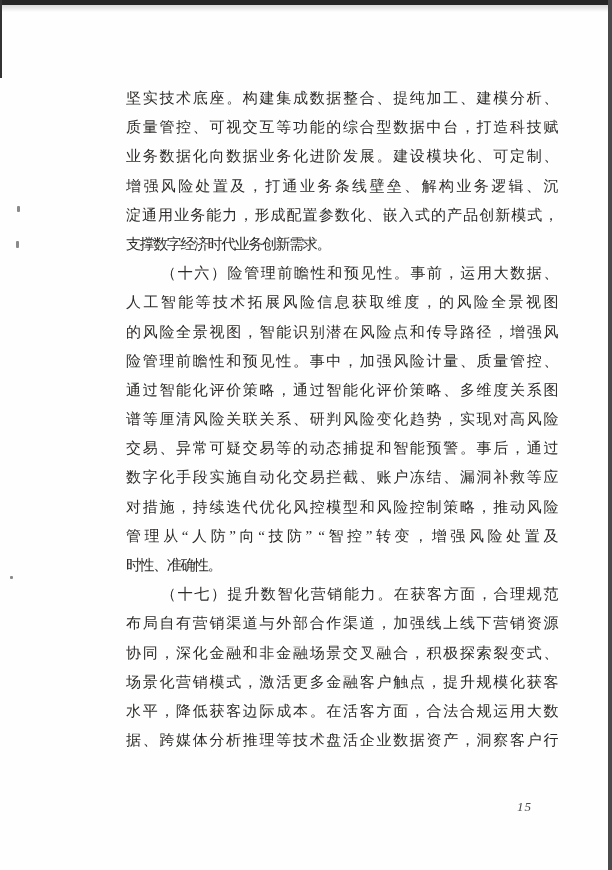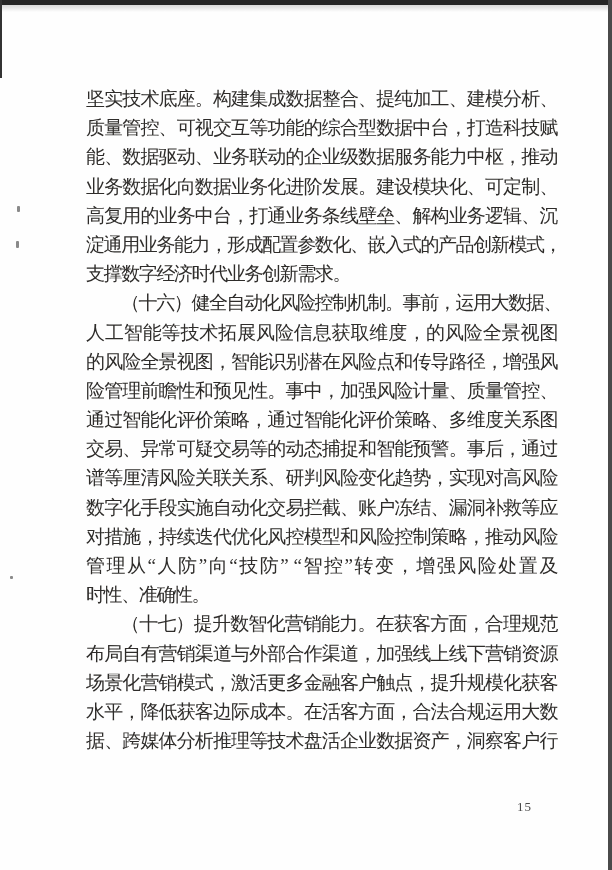--- a/index.html
+++ b/index.html
@@ -56,76 +56,78 @@
     position: absolute;
     left: 86px;
     top: 84px;
     width: 471px;
     color: #2e2c2a;
   }
   .line {
     display: block;
     height: 29.2px;
     line-height: 29.2px;
-    font-size: 19px;
+    font-size: 15px;
     letter-spacing: -1.4px;
     white-space: nowrap;
     text-align: justify;
     text-align-last: justify;
+    margin-left: 40px;
   }
   .line.indent {
     padding-left: 35px;
   }
   .line.noJustify {
     text-align: center;
     text-align-last: left;
   }
   .page-number {
     position: absolute;
     left: 517px;
     top: 799px;
     font-size: 13px;
     letter-spacing: 1px;
     color: #4a4a4a;
     font-family: "Liberation Serif", "DejaVu Serif", serif;
+    font-style: italic;
   }
 </style>
 </head>
 <body>
 
 <div class="page">
   <div class="scan-top-edge"></div>
   <div class="scan-top-shadow"></div>
   <div class="scan-left-corner"></div>
   <div class="scan-right-edge"></div>
 
   <div class="speck s1"></div>
   <div class="speck s2"></div>
   <div class="speck s3"></div>
 
   <div class="textblock" id="textblock">
       <div class="line">坚实技术底座。构建集成数据整合、提纯加工、建模分析、</div>
       <div class="line">质量管控、可视交互等功能的综合型数据中台，打造科技赋</div>
-      <div class="line">能、数据驱动、业务联动的企业级数据服务能力中枢，推动</div>
       <div class="line">业务数据化向数据业务化进阶发展。建设模块化、可定制、</div>
-      <div class="line">高复用的业务中台，打通业务条线壁垒、解构业务逻辑、沉</div>
+      <div class="line">增强风险处置及，打通业务条线壁垒、解构业务逻辑、沉</div>
       <div class="line">淀通用业务能力，形成配置参数化、嵌入式的产品创新模式，</div>
       <div class="line noJustify">支撑数字经济时代业务创新需求。</div>
-      <div class="line indent">（十六）健全自动化风险控制机制。事前，运用大数据、</div>
+      <div class="line indent">（十六）险管理前瞻性和预见性。事前，运用大数据、</div>
       <div class="line">人工智能等技术拓展风险信息获取维度，的风险全景视图</div>
       <div class="line">的风险全景视图，智能识别潜在风险点和传导路径，增强风</div>
       <div class="line">险管理前瞻性和预见性。事中，加强风险计量、质量管控、</div>
       <div class="line">通过智能化评价策略，通过智能化评价策略、多维度关系图</div>
+      <div class="line">谱等厘清风险关联关系、研判风险变化趋势，实现对高风险</div>
       <div class="line">交易、异常可疑交易等的动态捕捉和智能预警。事后，通过</div>
-      <div class="line">谱等厘清风险关联关系、研判风险变化趋势，实现对高风险</div>
       <div class="line">数字化手段实施自动化交易拦截、账户冻结、漏洞补救等应</div>
       <div class="line">对措施，持续迭代优化风控模型和风险控制策略，推动风险</div>
       <div class="line">管理从“人防”向“技防” “智控”转变，增强风险处置及</div>
       <div class="line noJustify">时性、准确性。</div>
       <div class="line indent">（十七）提升数智化营销能力。在获客方面，合理规范</div>
       <div class="line">布局自有营销渠道与外部合作渠道，加强线上线下营销资源</div>
+      <div class="line">协同，深化金融和非金融场景交叉融合，积极探索裂变式、</div>
       <div class="line">场景化营销模式，激活更多金融客户触点，提升规模化获客</div>
       <div class="line">水平，降低获客边际成本。在活客方面，合法合规运用大数</div>
       <div class="line">据、跨媒体分析推理等技术盘活企业数据资产，洞察客户行</div>
     </div>
 
   <div class="page-number">15</div>
 </div>
 
 </body></html>

